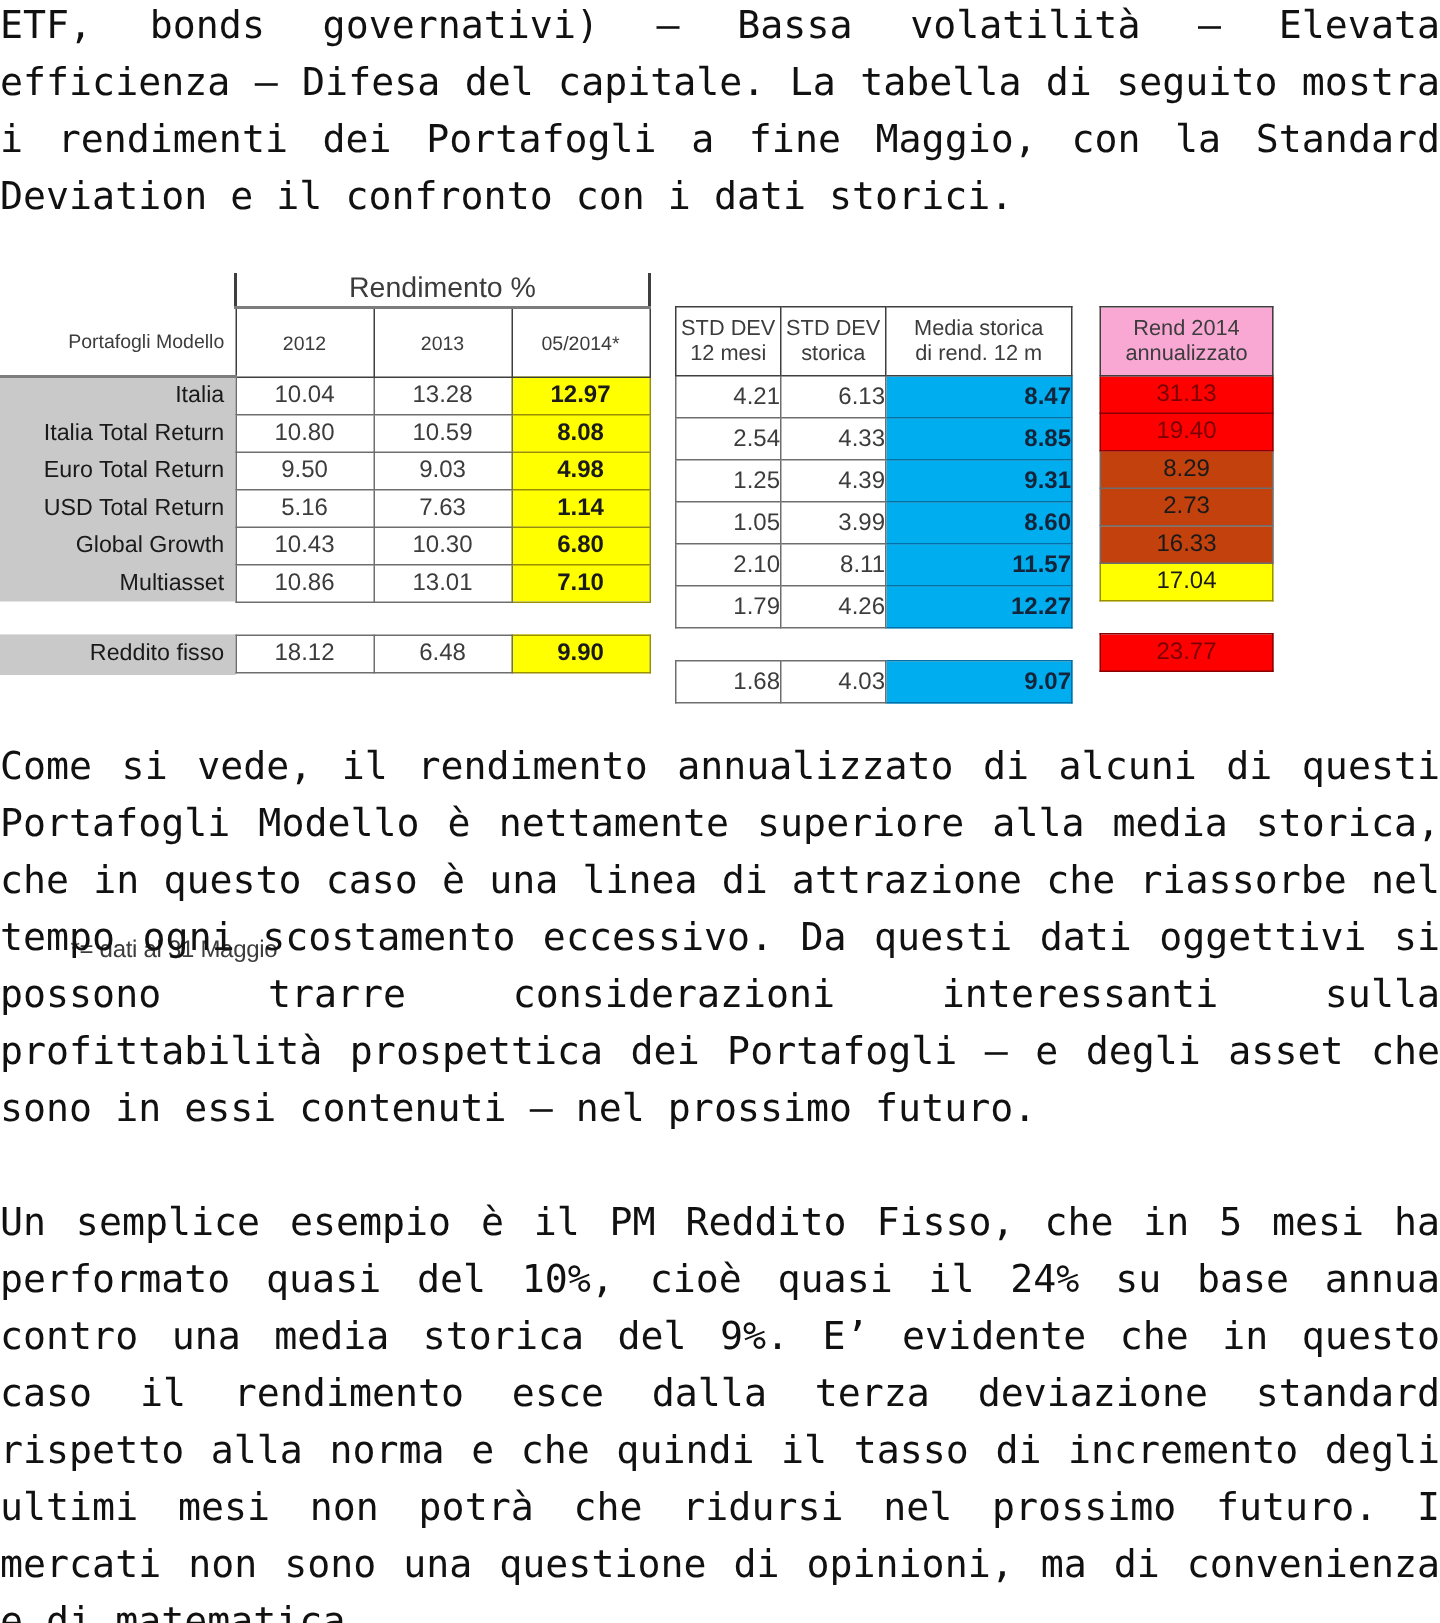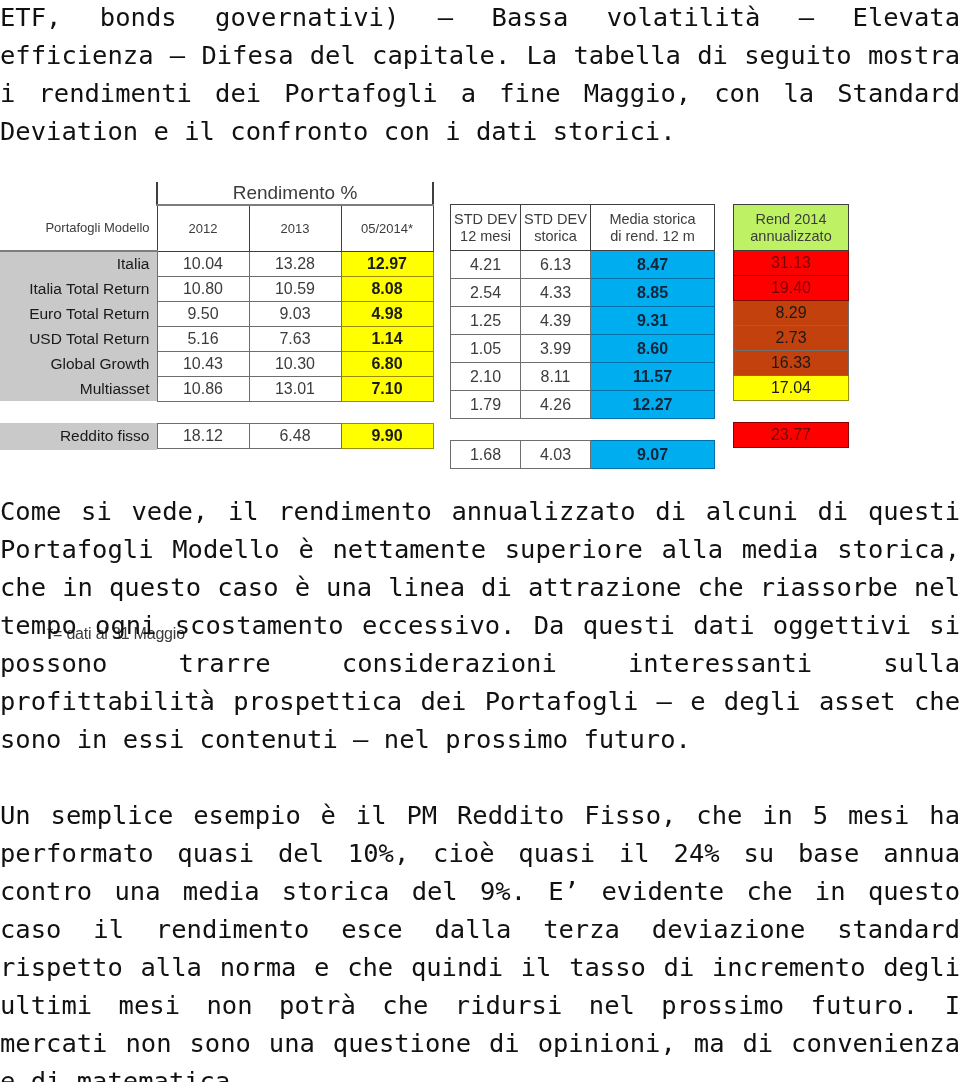--- a/index.html
+++ b/index.html
@@ -153,21 +153,21 @@
     line-height: 17px;
     color: #3c3c3c;
     text-align: center;
     background: #ffffff;
     border: 1.5px solid #3f3f3f;
   }
   .b-num {
     height: 28px;
     font-size: 16px;
     color: #3c3c3c;
-    text-align: center;
+    text-align: right;
     background: #ffffff;
     border: 1.5px solid #6e6e6e;
     font-weight: bold;
   }
   .b-num.hl-cyan {
     background: #00aeef;
     color: #14243a;
     font-weight: bold;
     border-color: #0071a8;
   }
@@ -178,21 +178,21 @@
   #block-c {
     left: 733px;
     top: 22px;
   }
   .c-hdr td {
     height: 46px;
     font-size: 14.5px;
     line-height: 17px;
     color: #3c3c3c;
     text-align: center;
-    background: #bef264;
+    background: #f9a8d4;
     border: 1.5px solid #3f3f3f;
     width: 115px;
   }
   .c-num {
     height: 25px;
     width: 115px;
     font-size: 16px;
     text-align: center;
     font-weight: bold;
     background: #c2410c;

